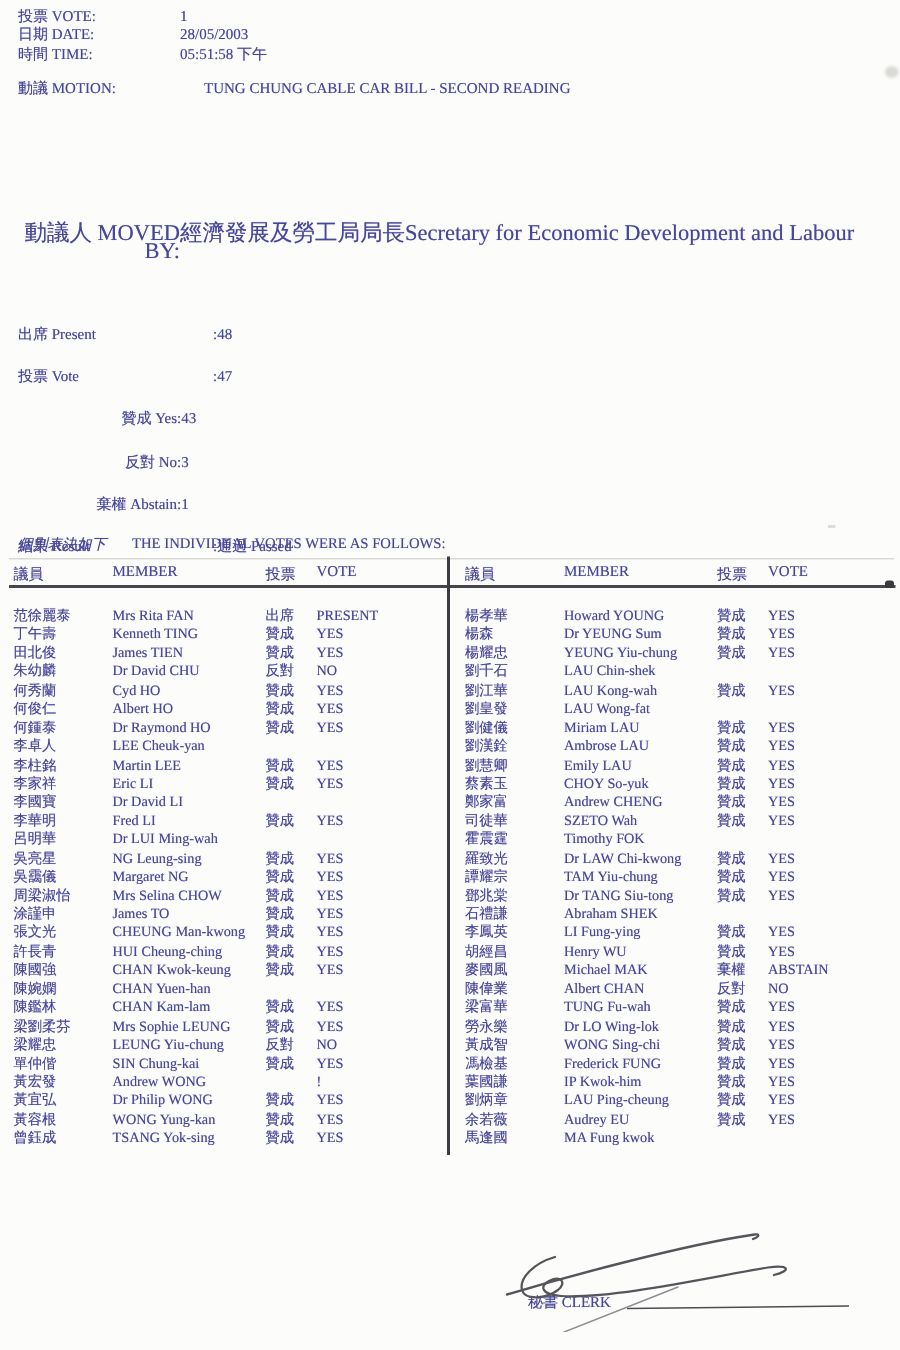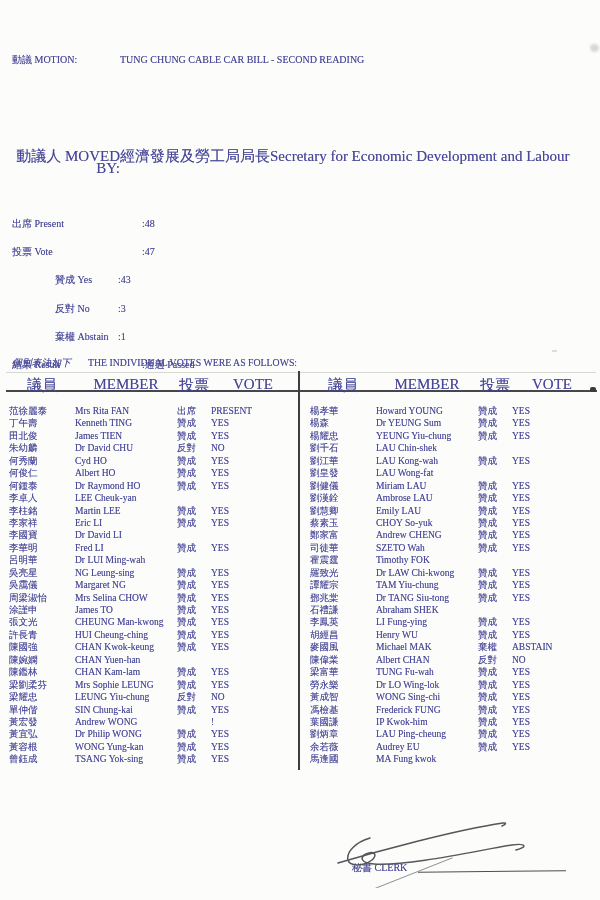--- a/index.html
+++ b/index.html
@@ -8,38 +8,38 @@
     background:#fcfcfa;overflow:hidden;
     font-family:"Liberation Serif","DejaVu Serif",serif;
     color:#47479a;
     text-shadow:0 0 .5px rgba(70,70,150,.55);
   }
   
   .meta{position:absolute;top:6px;left:12px;font-size:10px;line-height:12.3px;}
   .meta-row{display:flex;white-space:nowrap;}
   .meta-label{width:108px;}
   
-  .motion{position:absolute;top:54px;left:12px;display:flex;font-size:10px;line-height:12.3px;}
+  .motion{position:absolute;top:54px;left:12px;display:flex;font-size:10px;line-height:12.3px;gap:16px;}
   .motion .meta-label{width:108px;}
   .motion-lines{white-space:nowrap;}
   
   .movedby{position:absolute;top:150px;left:12px;display:flex;font-size:15px;line-height:12.3px;text-align:right;}
   .movedby .meta-label{width:108px;}
   
   .summary{position:absolute;top:202px;left:12px;font-size:10px;line-height:12.2px;}
   .sum-row{display:flex;white-space:nowrap;margin-top:16px;}
   .sum-label{width:130px;}
   .sum-row.indent{margin-left:43px;}
-  .sum-row.indent .sum-label{width:63px;}
+  .sum-row.indent .sum-label{width:63px;text-align:right;}
   
   .indiv-heading{position:absolute;top:357px;left:12px;display:flex;font-size:9.8px;white-space:nowrap;}
   .indiv-heading .cn{width:76px;font-style:italic;}
   
   .vote-grid{display:grid;grid-template-columns:66px 102px 34px auto;white-space:nowrap;}
-  .thead{position:absolute;top:376px;font-size:15px;text-align:center;}
+  .thead{position:absolute;top:376px;font-size:10px;}
   .thead-left{left:9px;width:286px;}
   .thead-right{left:310px;width:282px;}
   .rule-light{position:absolute;left:6px;top:372px;width:590px;height:1px;background:#d9d9d4;}
   .rule-dark{position:absolute;left:6px;top:390px;width:591px;height:1.6px;background:#46464c;}
   .rule-blob{position:absolute;left:590px;top:387px;width:6px;height:5px;background:#3a3a40;border-radius:2px;}
   .vdivider{position:absolute;left:298px;top:371px;width:1.5px;height:399px;background:#3c3c42;}
   .tbody{position:absolute;top:393px;font-size:9.5px;line-height:12.45px;margin-top:12px;}
   .tbody-left{left:9px;width:286px;}
   .tbody-right{left:310px;width:282px;}
   .vote-row{height:12.45px;}
@@ -50,20 +50,37 @@
   .sig-svg{position:absolute;left:330px;top:808px;}
   
   .smudge{position:absolute;left:590px;top:44px;width:9px;height:8px;background:#d8d8d4;border-radius:50%;filter:blur(1px);}
   .speck{position:absolute;left:552px;top:350px;width:5px;height:1.5px;background:#dcdcd8;}
 </style>
 </head>
 <body>
 
 <div class="page">
 
+  <div class="meta">
+
+      <div class="meta-row">
+        <span class="meta-label">投票 VOTE:</span>
+        <span class="meta-value">1</span>
+      </div>
+
+      <div class="meta-row">
+        <span class="meta-label">日期 DATE:</span>
+        <span class="meta-value">28/05/2003</span>
+      </div>
+
+      <div class="meta-row">
+        <span class="meta-label">時間 TIME:</span>
+        <span class="meta-value">05:51:58 下午</span>
+      </div>
+    </div>
 
   <div class="motion">
     <span class="meta-label">動議 MOTION:</span>
     <div class="motion-lines">
       <div>TUNG CHUNG CABLE CAR BILL - SECOND READING</div>
     </div>
   </div>
 
   <div class="movedby">
     <span class="meta-label">動議人 MOVED BY:</span>

